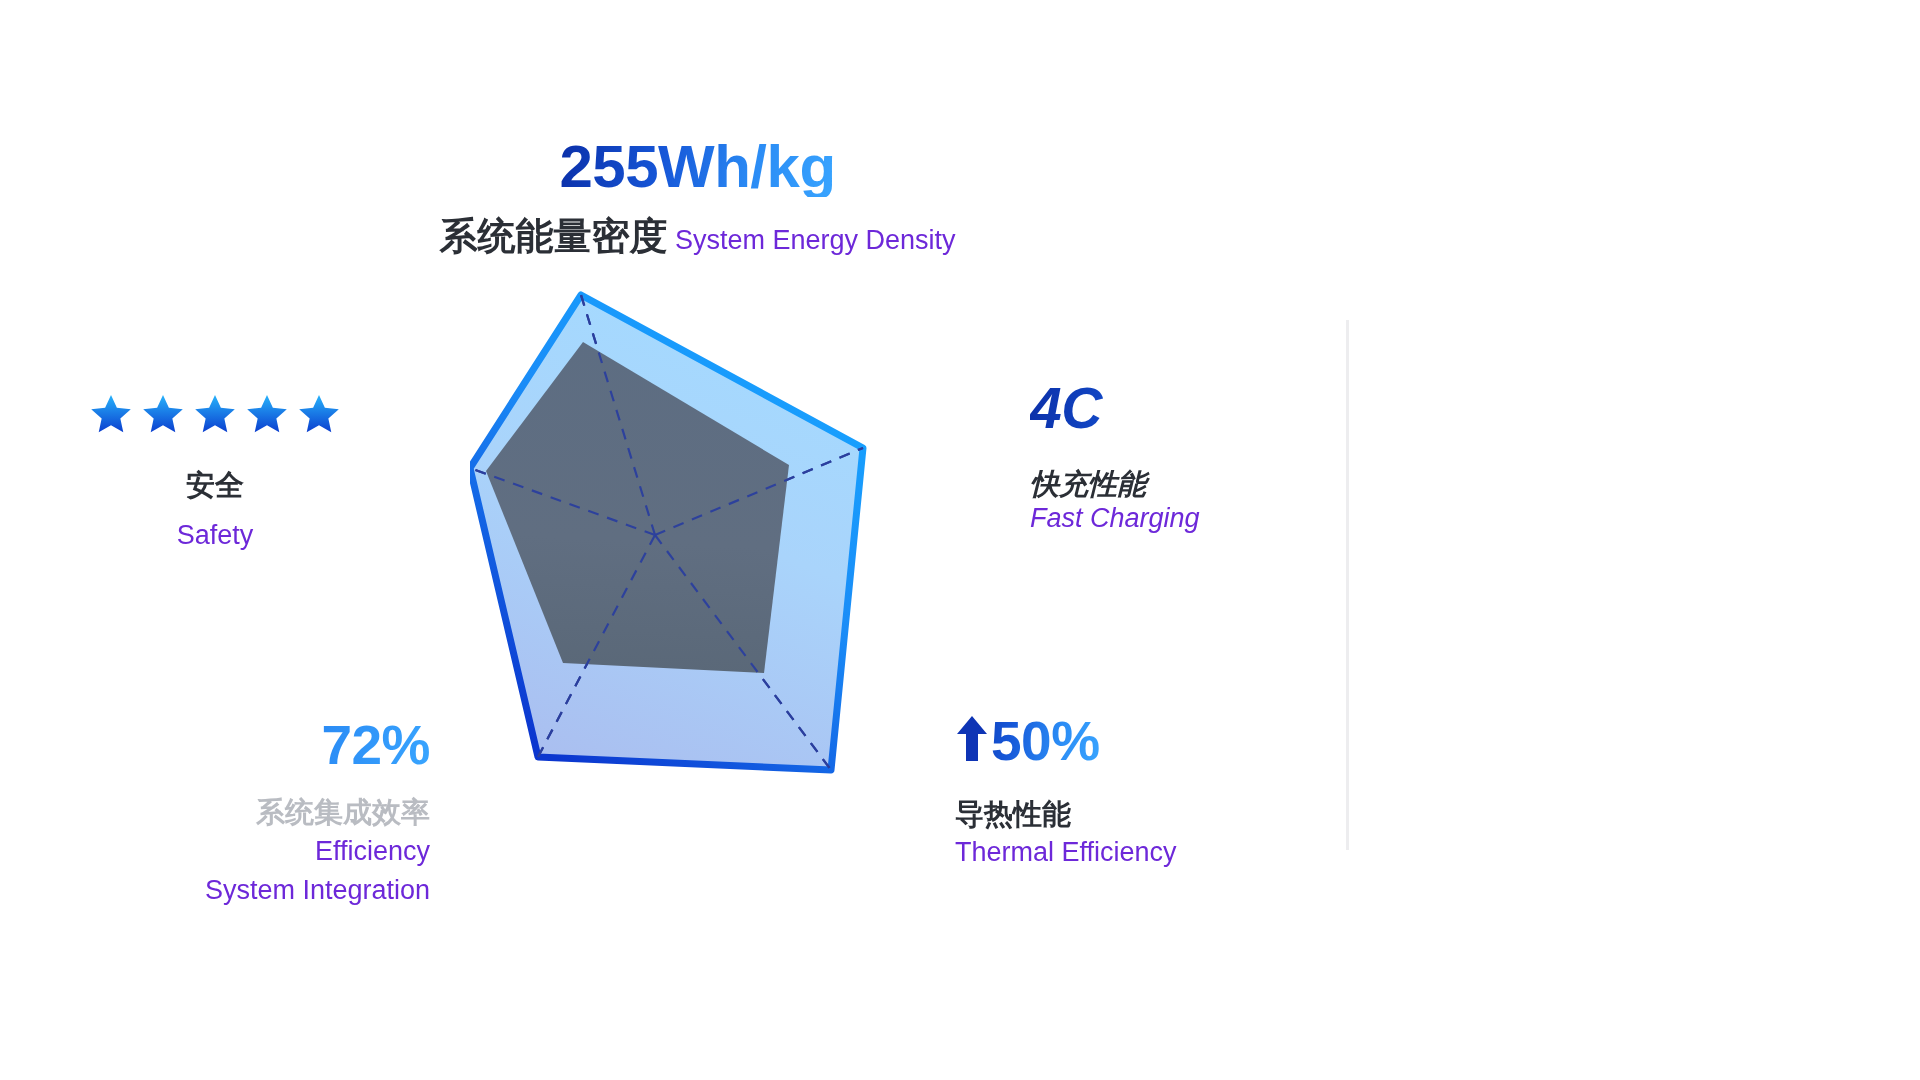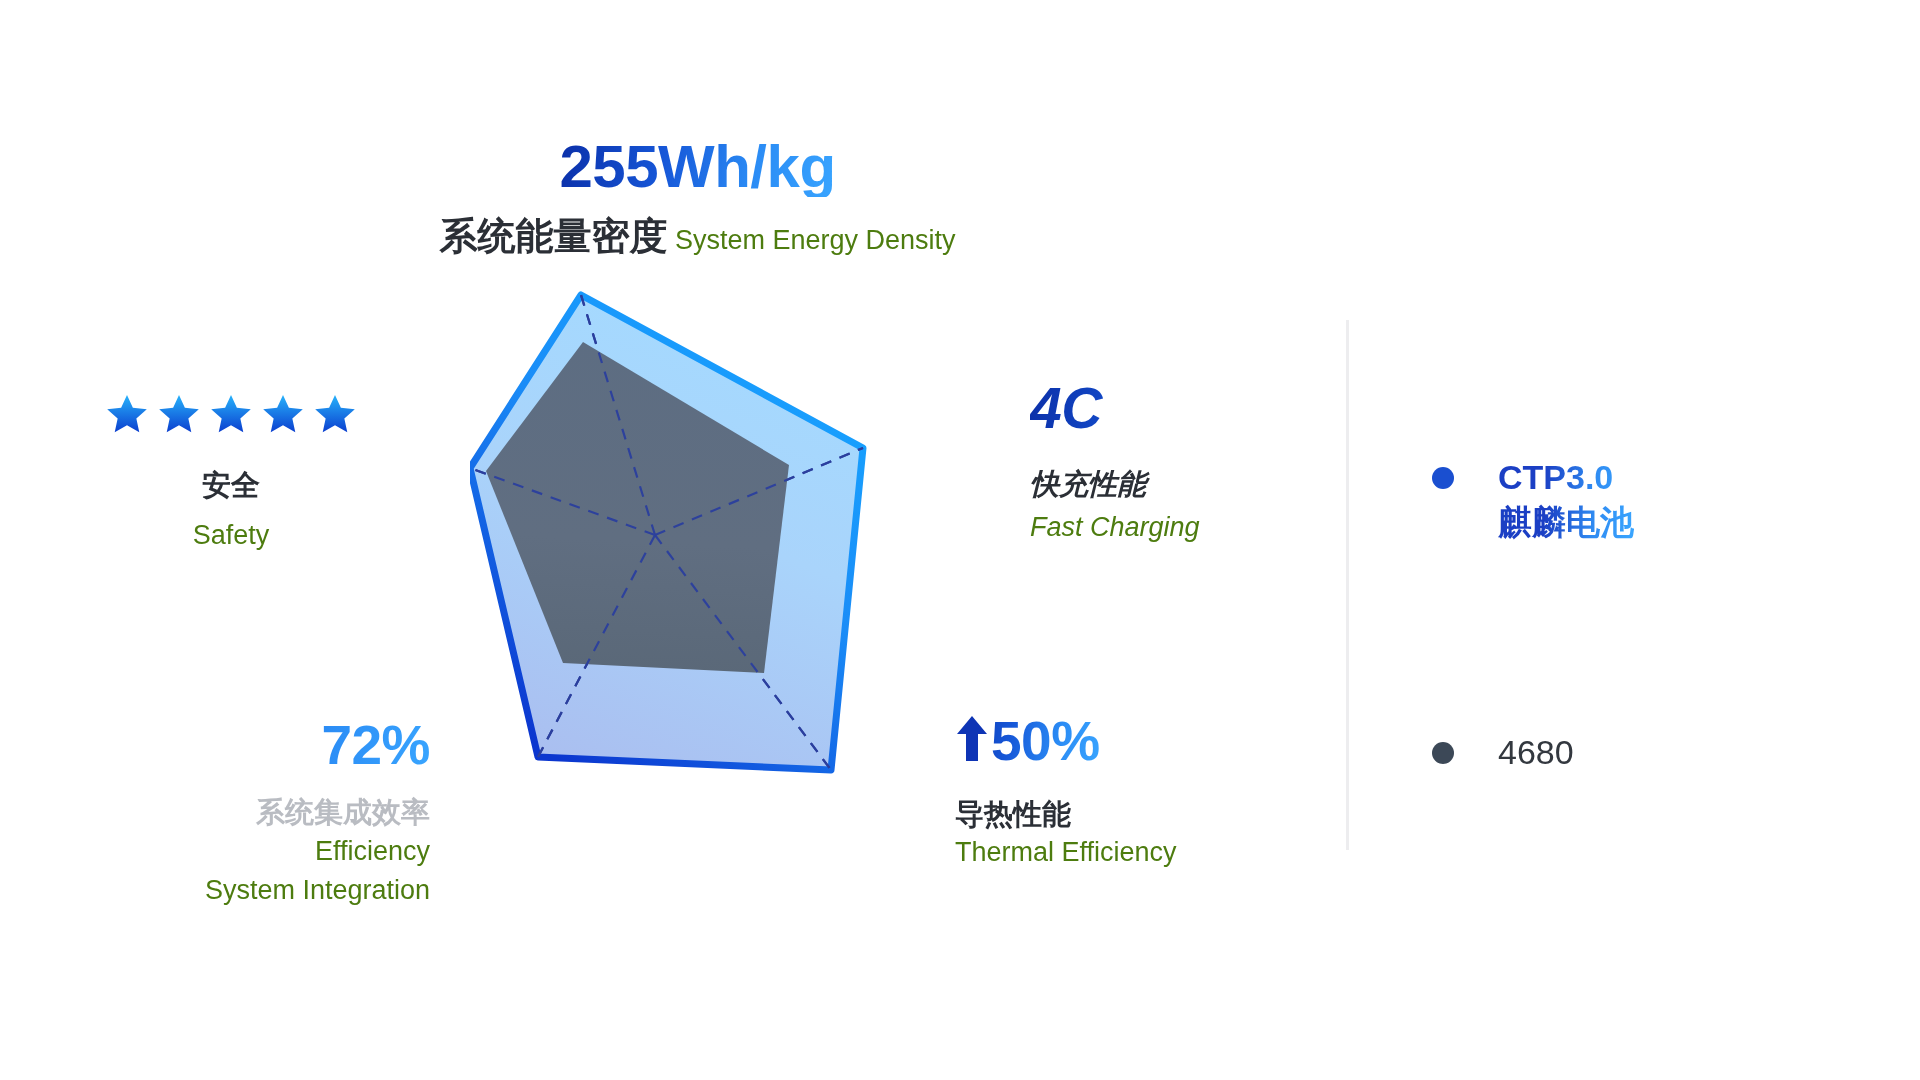--- a/index.html
+++ b/index.html
@@ -34,55 +34,55 @@
     font-weight: 700;
     color: #2b2f36;
     line-height: 1.22;
     white-space: nowrap;
   }
   .label-cn.muted {
     color: #b9bcc2;
   }
   .label-en {
     font-weight: 400;
-    color: #4d7c0f;
+    color: #6d28d9;
     line-height: 1.22;
   }
 
   
   #top-metric {
     position: absolute;
     left: 0;
     top: 100px;
     width: 1395px;
     text-align: center;
   }
   #top-metric .metric-value { font-size: 60px; display: inline-block; margin-top: 37px; }
   #top-metric .sub { margin-top: 16px; font-size: 27px; white-space: nowrap; }
   #top-metric .sub .label-cn { display: inline; font-size: 38px; text-align: right; }
   #top-metric .sub .label-en { display: inline; font-size: 27px; }
 
   
   .quad { position: absolute; }
 
-  #q-safety { left: 16px; top: 392px; width: 430px; text-align: center; }
+  #q-safety { left: 0px; top: 392px; width: 430px; text-align: center; }
   #stars {
     font-size: 0;
     line-height: 0;
     margin-bottom: 32px;
     white-space: nowrap;
   }
   #stars svg { margin: 0 4px; }
   #q-safety .label-cn { font-size: 29px; }
   #q-safety .label-en { font-size: 27px; margin-top: 16px; }
 
   #q-fast { left: 1030px; top: 380px; width: 330px; text-align: left; font-style: italic; }
   #q-fast .metric-value { font-size: 57px; }
   #q-fast .label-cn { font-size: 29px; margin-top: 30px; }
-  #q-fast .label-en { font-size: 27px; margin-top: 9px; }
+  #q-fast .label-en { font-size: 27px; margin-top: 0; }
 
   #q-integration { left: 60px; top: 718px; width: 370px; text-align: right; }
   #q-integration .metric-value { font-size: 55px; }
   #q-integration .label-cn { font-size: 29px; margin-top: 22px; }
   #q-integration .label-en { font-size: 27px; margin-top: 4px; line-height: 1.28; }
 
   #q-thermal { left: 955px; top: 714px; width: 380px; text-align: left; }
   #q-thermal .metric-value { font-size: 55px; display: inline-flex; }
   #q-thermal .arrow-wrap {
     display: inline-block;
@@ -260,29 +260,14 @@
         <line x1="185" y1="255" x2="393" y2="168"></line>
         <line x1="185" y1="255" x2="361" y2="490"></line>
         <line x1="185" y1="255" x2="68" y2="477"></line>
         <line x1="185" y1="255" x2="0" y2="188"></line>
       </g>
     </svg>
   </div>
 
   <div id="divider"></div>
 
-  <div id="legend">
-    <div class="legend-item">
-      <span class="legend-dot" style="background:#1a4fd0"></span>
-      <span>
-        <div class="legend-text grad">CTP3.0</div>
-        <div class="legend-text grad">麒麟电池</div>
-      </span>
-    </div>
-    <div class="legend-item">
-      <span class="legend-dot" style="background:#3c4857"></span>
-      <span>
-        <div class="legend-text plain">4680</div>
-      </span>
-    </div>
-  </div>
 
 </div>
 
 </body></html>

